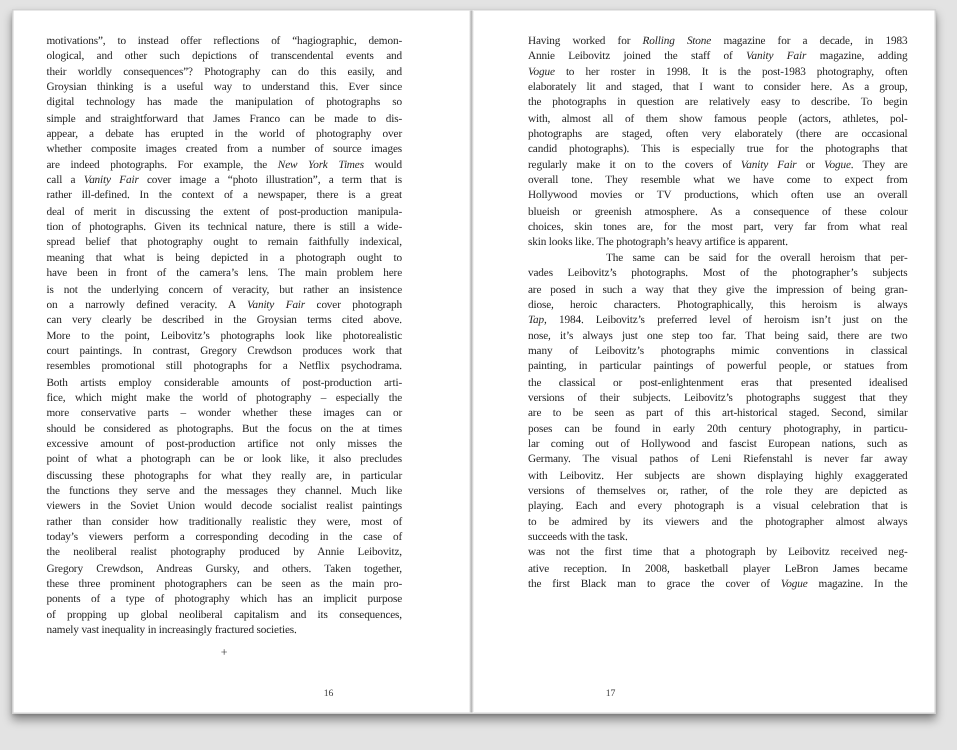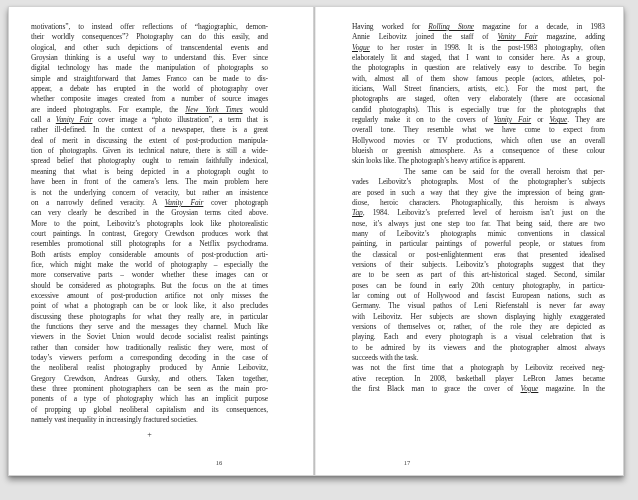--- a/index.html
+++ b/index.html
@@ -34,31 +34,31 @@
   .divider{
     position:absolute;left:22px;width:237px;top:423px;height:10px;
     text-align:center;font-size:8px;line-height:10px;color:#2a2a2a;
   }
   .pagenum{
     position:absolute;top:451px;width:20px;text-align:center;
     font-size:6.5px;color:#3c3c3c;line-height:9px;
   }
   .page.left .pagenum{left:200px;}
   .page.right .pagenum{left:81px;}
-  i{font-style:italic;text-decoration:underline;}
+  i{font-style:italic;}
 </style>
 </head>
 <body>
 
 <div class="paper">
   <div class="page left">
     <div class="column">
         <div class="line"><span>motivations”, to instead offer reflections of “hagiographic, demon-</span></div>
+        <div class="line"><span>ological, and other such depictions of transcendental events and</span></div>
         <div class="line"><span>their worldly consequences”? Photography can do this easily, and</span></div>
-        <div class="line"><span>ological, and other such depictions of transcendental events and</span></div>
         <div class="line"><span>Groysian thinking is a useful way to understand this. Ever since</span></div>
         <div class="line"><span>digital technology has made the manipulation of photographs so</span></div>
         <div class="line"><span>simple and straightforward that James Franco can be made to dis-</span></div>
         <div class="line"><span>appear, a debate has erupted in the world of photography over</span></div>
         <div class="line"><span>whether composite images created from a number of source images</span></div>
         <div class="line"><span>are indeed photographs. For example, the </span><i>New York Times</i><span> would</span></div>
         <div class="line"><span>call a </span><i>Vanity Fair</i><span> cover image a “photo illustration”, a term that is</span></div>
         <div class="line"><span>rather ill-defined. In the context of a newspaper, there is a great</span></div>
         <div class="line"><span>deal of merit in discussing the extent of post-production manipula-</span></div>
         <div class="line"><span>tion of photographs. Given its technical nature, there is still a wide-</span></div>
@@ -94,27 +94,27 @@
   </div>
   <div class="gutter"></div>
   <div class="page right">
     <div class="column">
         <div class="line"><span>Having worked for </span><i>Rolling Stone</i><span> magazine for a decade, in 1983</span></div>
         <div class="line"><span>Annie Leibovitz joined the staff of </span><i>Vanity Fair</i><span> magazine, adding</span></div>
         <div class="line"><i>Vogue</i><span> to her roster in 1998. It is the post-1983 photography, often</span></div>
         <div class="line"><span>elaborately lit and staged, that I want to consider here. As a group,</span></div>
         <div class="line"><span>the photographs in question are relatively easy to describe. To begin</span></div>
         <div class="line"><span>with, almost all of them show famous people (actors, athletes, pol-</span></div>
-        <div class="line"><span>iticians, Wall Street financiers, artists, etc.). For the most part, the</span></div>
         <div class="line"><span>photographs are staged, often very elaborately (there are occasional</span></div>
         <div class="line"><span>candid photographs). This is especially true for the photographs that</span></div>
         <div class="line"><span>regularly make it on to the covers of </span><i>Vanity Fair</i><span> or </span><i>Vogue</i><span>. They are</span></div>
         <div class="line"><span>overall tone. They resemble what we have come to expect from</span></div>
         <div class="line"><span>Hollywood movies or TV productions, which often use an overall</span></div>
         <div class="line"><span>blueish or greenish atmosphere. As a consequence of these colour</span></div>
+        <div class="line"><span>choices, skin tones are, for the most part, very far from what real</span></div>
         <div class="line pend"><span>skin looks like. The photograph’s heavy artifice is apparent.</span></div>
         <div class="line indent"><span>The same can be said for the overall heroism that per-</span></div>
         <div class="line"><span>vades Leibovitz’s photographs. Most of the photographer’s subjects</span></div>
         <div class="line"><span>are posed in such a way that they give the impression of being gran-</span></div>
         <div class="line"><span>diose, heroic characters. Photographically, this heroism is always</span></div>
         <div class="line"><i>Tap</i><span>, 1984. Leibovitz’s preferred level of heroism isn’t just on the</span></div>
         <div class="line"><span>nose, it’s always just one step too far. That being said, there are two</span></div>
         <div class="line"><span>many of Leibovitz’s photographs mimic conventions in classical</span></div>
         <div class="line"><span>painting, in particular paintings of powerful people, or statues from</span></div>
         <div class="line"><span>the classical or post-enlightenment eras that presented idealised</span></div>

